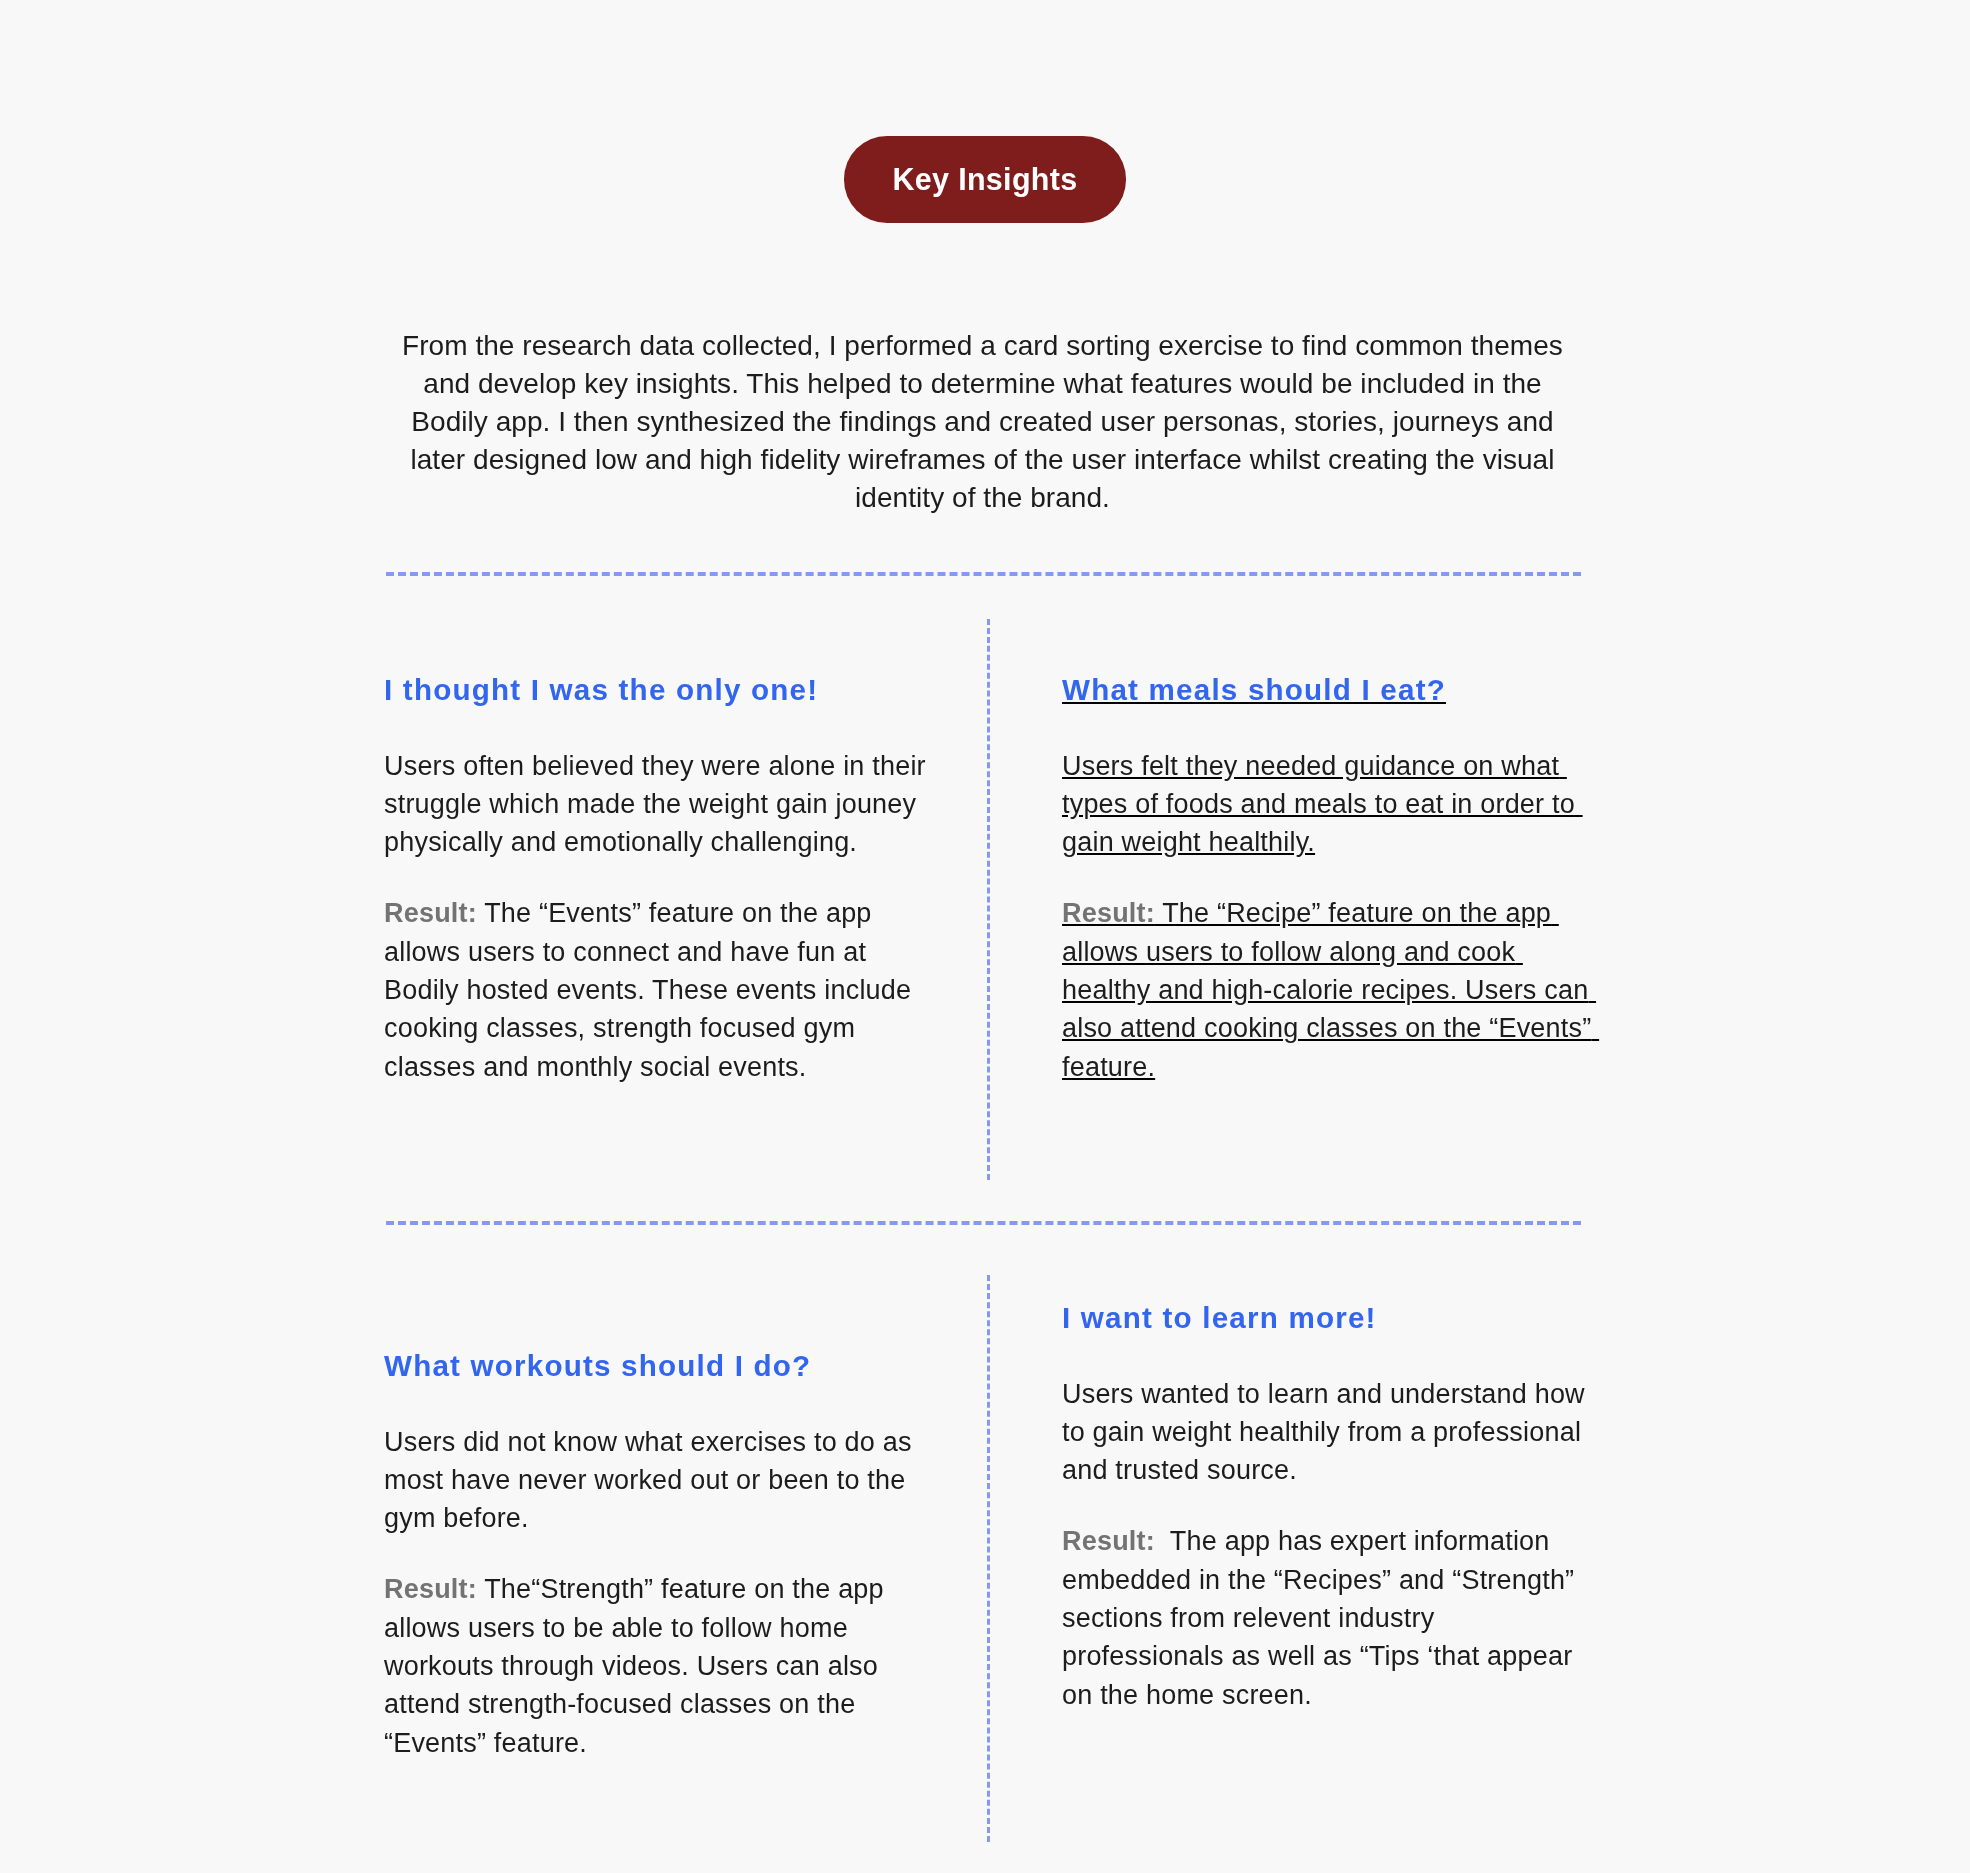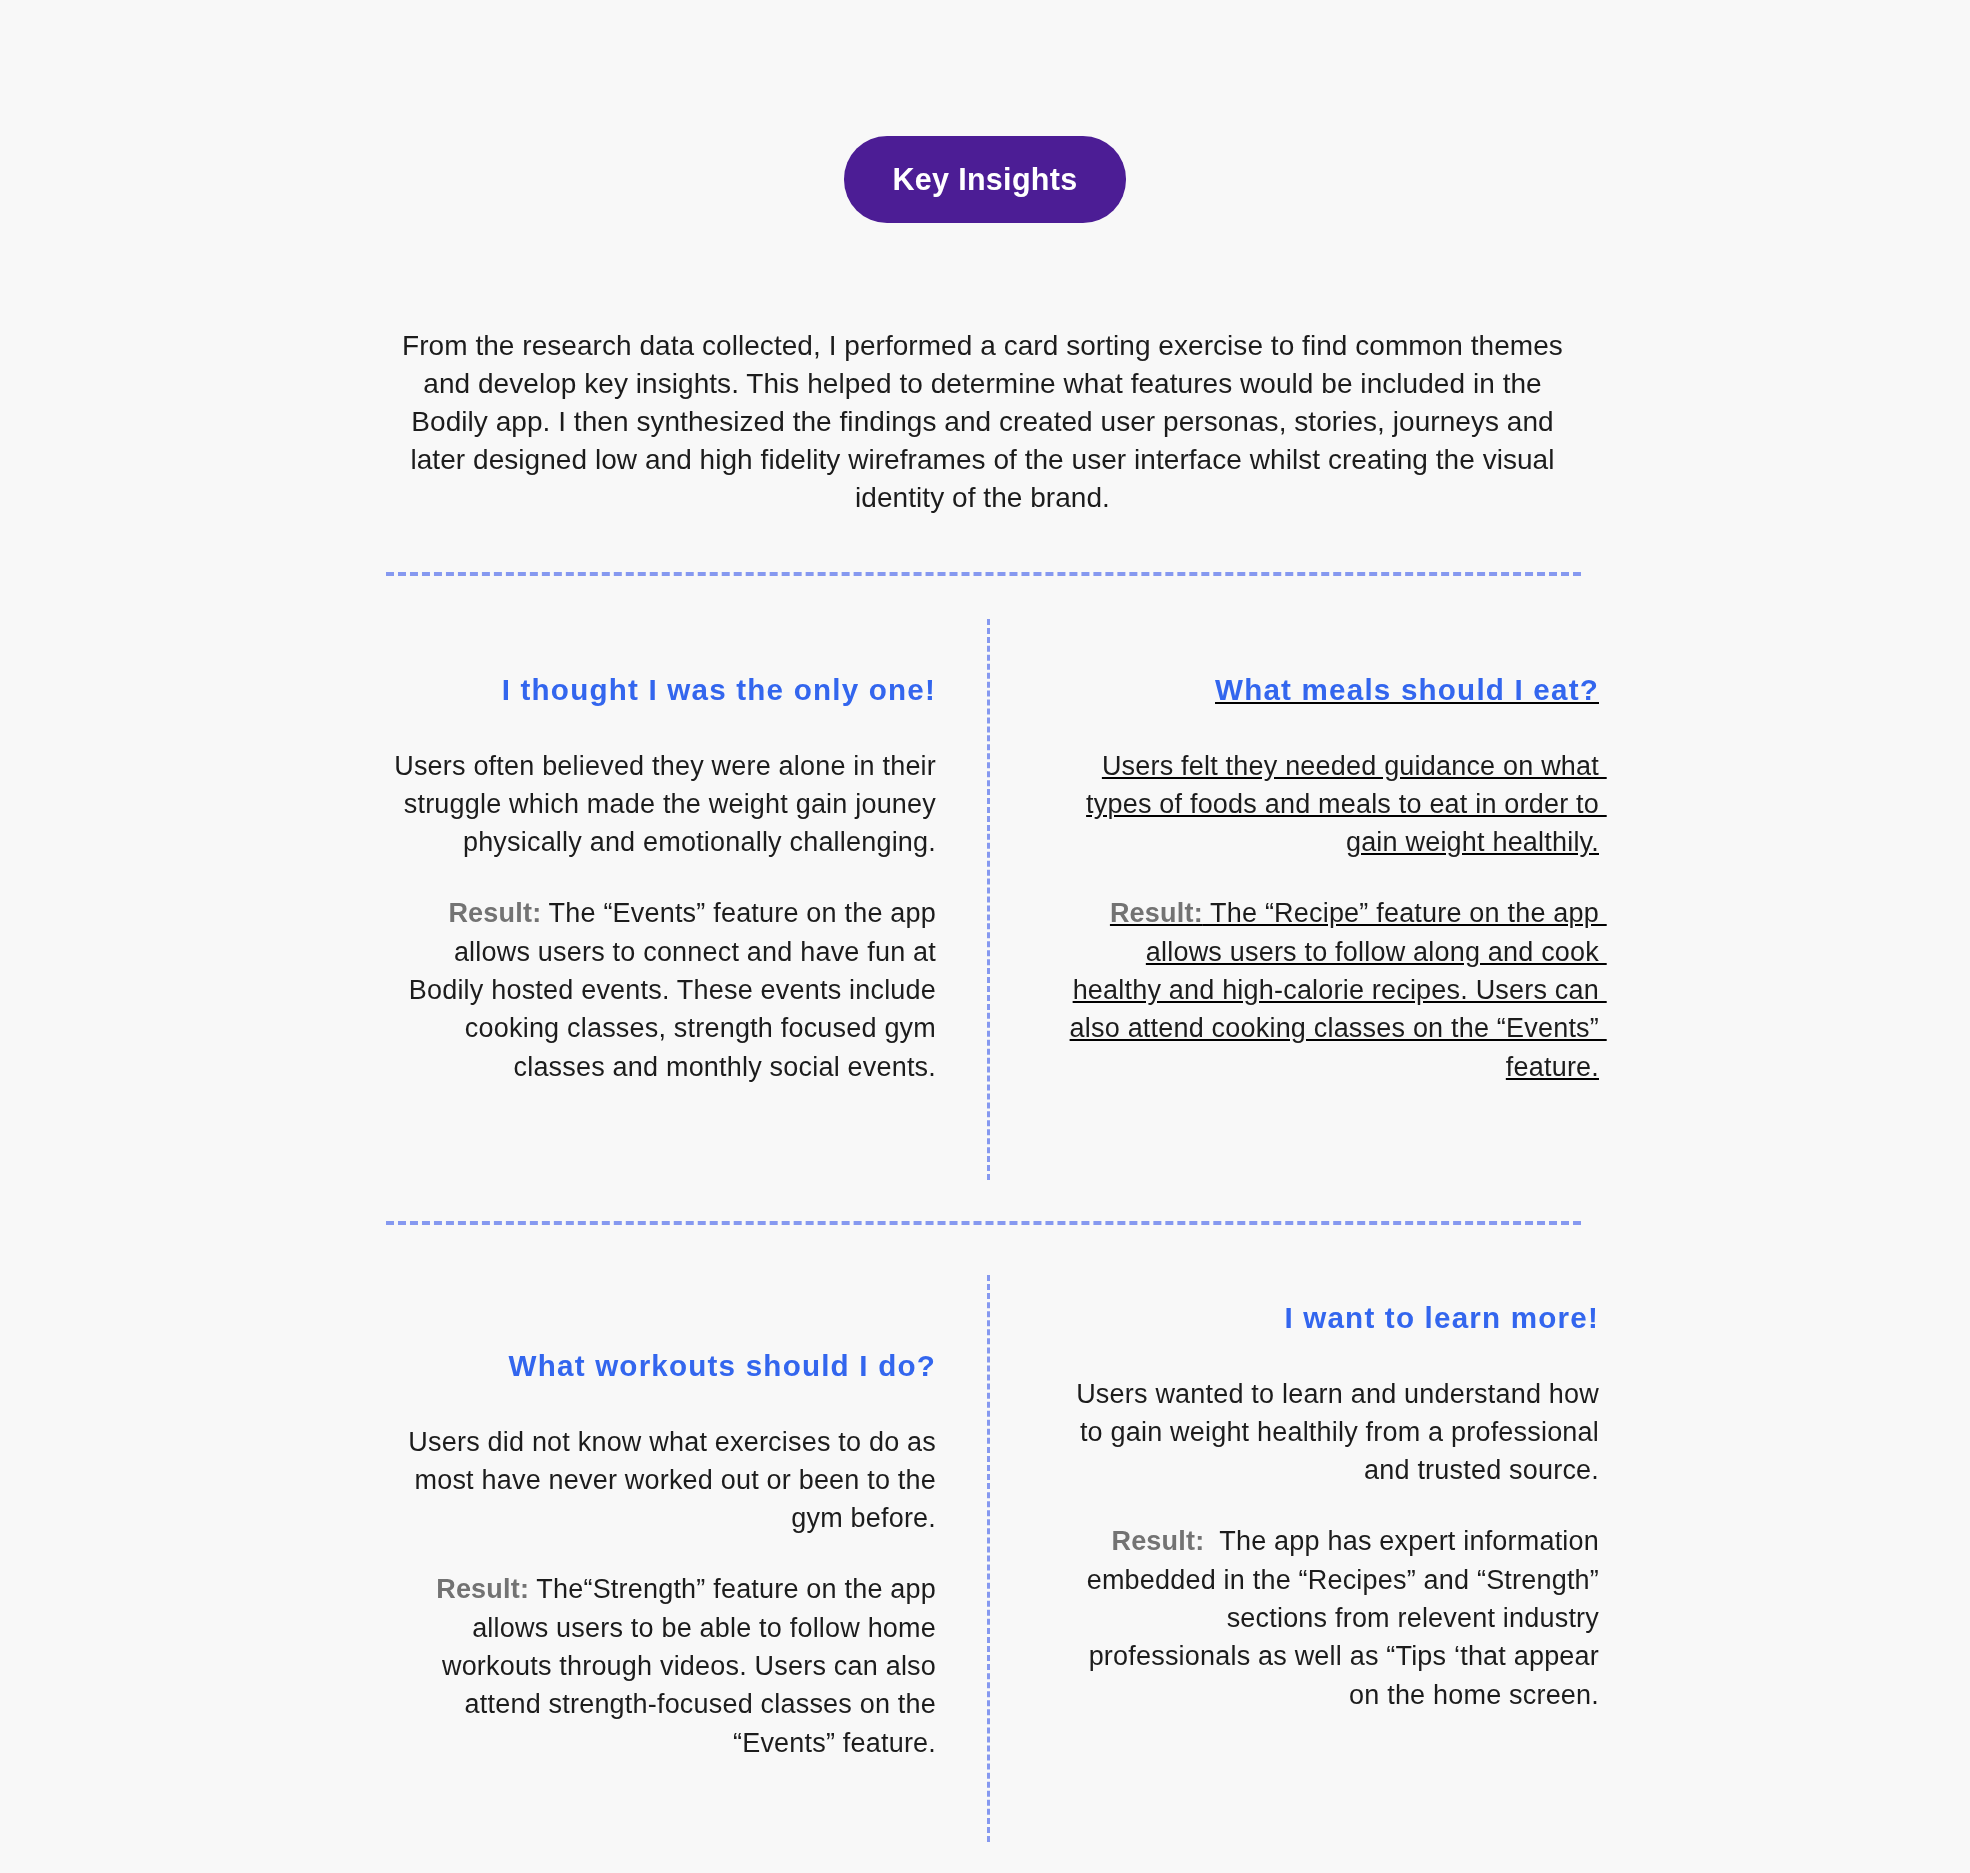--- a/index.html
+++ b/index.html
@@ -28,21 +28,21 @@
     display: flex;
     justify-content: center;
   }
   .pill {
     display: inline-flex;
     align-items: center;
     justify-content: center;
     height: 87px;
     padding: 0 49px;
     border-radius: 43px;
-    background: #4c1d95;
+    background: #7f1d1d;
     color: #ffffff;
     font-size: 30.5px;
     font-weight: 600;
     letter-spacing: 0.3px;
     white-space: nowrap;
     border: none;
     cursor: pointer;
   }
 
   
@@ -79,21 +79,20 @@
   .v-divider.lower { top: 1275px; height: 567px; }
 
   
   .grid {
     position: absolute;
     left: 0;
     top: 0;
     width: 1970px;
     height: 1874px;
     pointer-events: none;
-    text-align: right;
   }
   .cell {
     position: absolute;
     width: 552px;
     pointer-events: auto;
   }
   .cell.c0 { left: 384px;  top: 672px; }
   .cell.c1 { left: 1062px; top: 672px; width: 537px; text-decoration: underline; }
   .cell.c2 { left: 384px;  top: 1348px; }
   .cell.c3 { left: 1062px; top: 1300px; width: 537px; }

